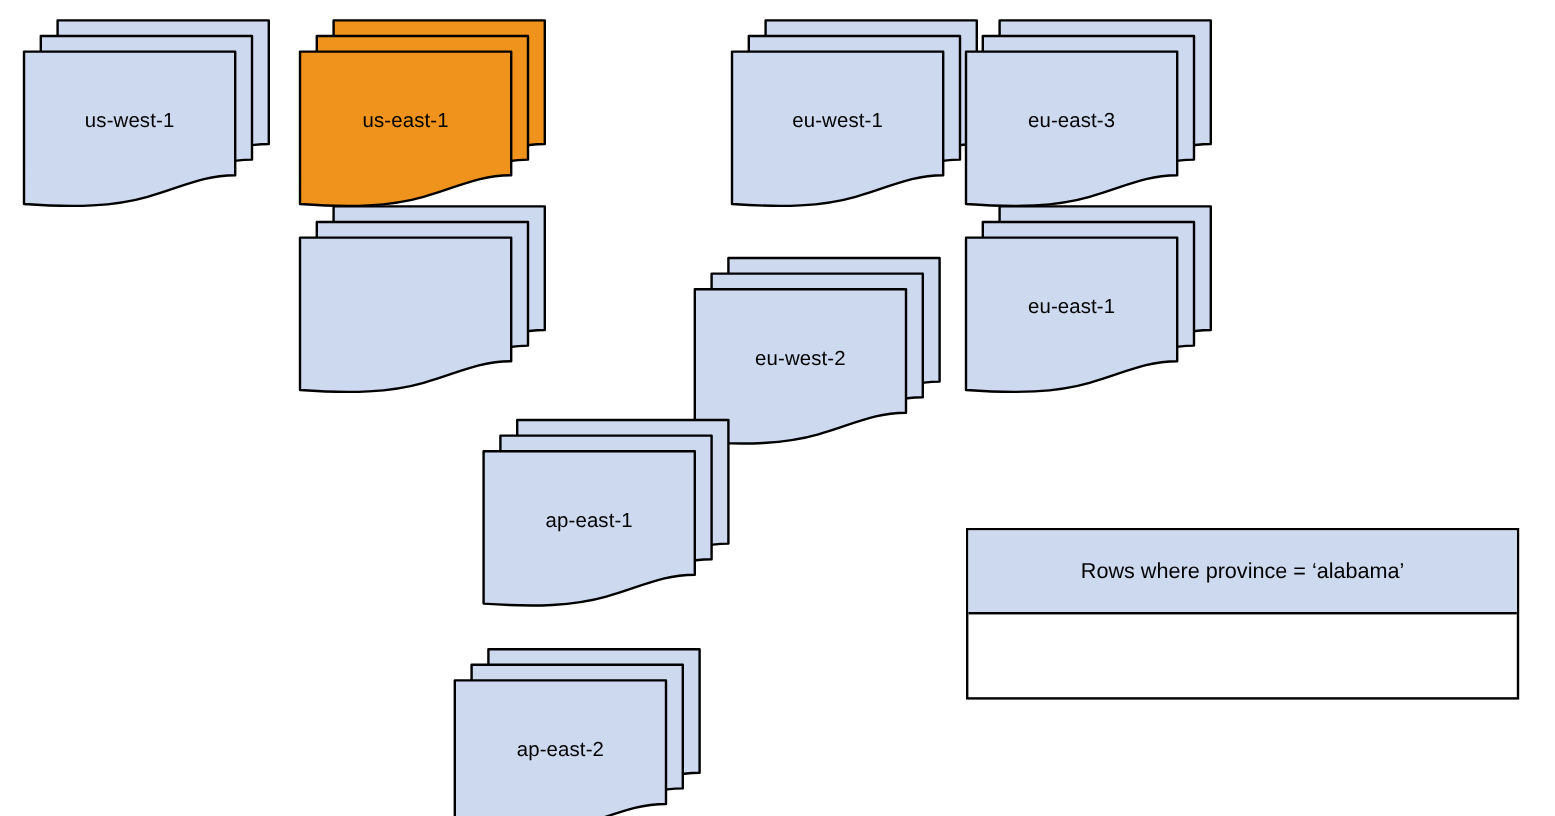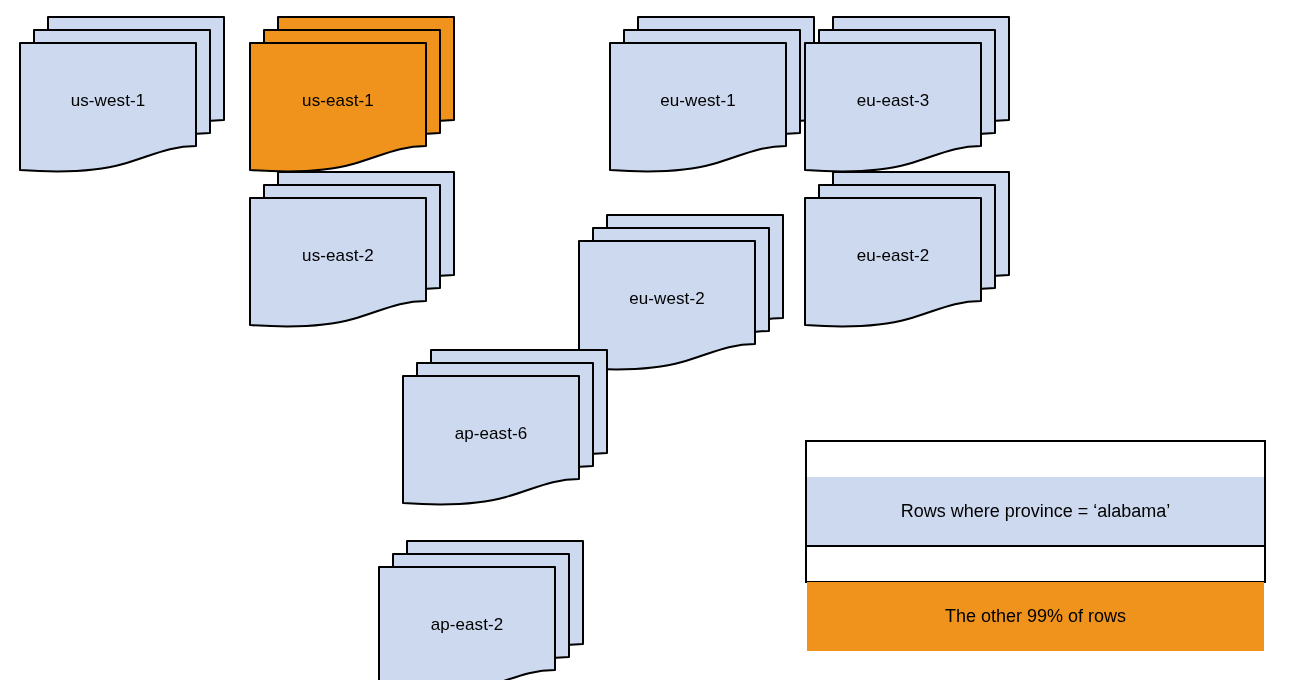--- a/index.html
+++ b/index.html
@@ -71,21 +71,20 @@
   }
   .legend-row {
     width: 100%;
     height: 50%;
     box-sizing: border-box;
     display: flex;
     align-items: center;
     justify-content: center;
     font-size: 18px;
     line-height: 1;
-    margin-top: 35px;
   }
   .legend-row.top {
     background: #ccd9ef;
     border-bottom: 2px solid #000000;
   }
   .legend-row.bottom {
     background: #ef931c;
   }
 </style>
 </head>
@@ -173,21 +172,20 @@
       <div class="doc middle">
         <svg width="178" height="132" viewBox="0 0 178 132">
           <path d="M 1 1 L 177 1 L 177 104 C 150 104 132 114 104 122 C 76 130 44 131 1 128 Z" fill="#ccd9ef" stroke="#000000" stroke-width="2" stroke-linejoin="round"></path>
         </svg>
       </div>
       <div class="doc front">
         <svg width="178" height="132" viewBox="0 0 178 132">
           <path d="M 1 1 L 177 1 L 177 104 C 150 104 132 114 104 122 C 76 130 44 131 1 128 Z" fill="#ccd9ef" stroke="#000000" stroke-width="2" stroke-linejoin="round"></path>
         </svg>
       </div>
-      <div class="doc-label">us-east-2</div>
     </div>
     <div class="stack" style="left: 578px; top: 171px; margin-top: 43px;">
       <div class="doc back">
         <svg width="178" height="132" viewBox="0 0 178 132">
           <path d="M 1 1 L 177 1 L 177 104 C 150 104 132 114 104 122 C 76 130 44 131 1 128 Z" fill="#ccd9ef" stroke="#000000" stroke-width="2" stroke-linejoin="round"></path>
         </svg>
       </div>
       <div class="doc middle">
         <svg width="178" height="132" viewBox="0 0 178 132">
           <path d="M 1 1 L 177 1 L 177 104 C 150 104 132 114 104 122 C 76 130 44 131 1 128 Z" fill="#ccd9ef" stroke="#000000" stroke-width="2" stroke-linejoin="round"></path>
@@ -209,39 +207,39 @@
       <div class="doc middle">
         <svg width="178" height="132" viewBox="0 0 178 132">
           <path d="M 1 1 L 177 1 L 177 104 C 150 104 132 114 104 122 C 76 130 44 131 1 128 Z" fill="#ccd9ef" stroke="#000000" stroke-width="2" stroke-linejoin="round"></path>
         </svg>
       </div>
       <div class="doc front">
         <svg width="178" height="132" viewBox="0 0 178 132">
           <path d="M 1 1 L 177 1 L 177 104 C 150 104 132 114 104 122 C 76 130 44 131 1 128 Z" fill="#ccd9ef" stroke="#000000" stroke-width="2" stroke-linejoin="round"></path>
         </svg>
       </div>
-      <div class="doc-label">eu-east-2</div>
+      <div class="doc-label">eu-east-1</div>
     </div>
     <div class="stack" style="left: 402px; top: 349px;">
       <div class="doc back">
         <svg width="178" height="132" viewBox="0 0 178 132">
           <path d="M 1 1 L 177 1 L 177 104 C 150 104 132 114 104 122 C 76 130 44 131 1 128 Z" fill="#ccd9ef" stroke="#000000" stroke-width="2" stroke-linejoin="round"></path>
         </svg>
       </div>
       <div class="doc middle">
         <svg width="178" height="132" viewBox="0 0 178 132">
           <path d="M 1 1 L 177 1 L 177 104 C 150 104 132 114 104 122 C 76 130 44 131 1 128 Z" fill="#ccd9ef" stroke="#000000" stroke-width="2" stroke-linejoin="round"></path>
         </svg>
       </div>
       <div class="doc front">
         <svg width="178" height="132" viewBox="0 0 178 132">
           <path d="M 1 1 L 177 1 L 177 104 C 150 104 132 114 104 122 C 76 130 44 131 1 128 Z" fill="#ccd9ef" stroke="#000000" stroke-width="2" stroke-linejoin="round"></path>
         </svg>
       </div>
-      <div class="doc-label">ap-east-6</div>
+      <div class="doc-label">ap-east-1</div>
     </div>
     <div class="stack" style="left: 378px; top: 504px; margin-top: 36px;">
       <div class="doc back">
         <svg width="178" height="132" viewBox="0 0 178 132">
           <path d="M 1 1 L 177 1 L 177 104 C 150 104 132 114 104 122 C 76 130 44 131 1 128 Z" fill="#ccd9ef" stroke="#000000" stroke-width="2" stroke-linejoin="round"></path>
         </svg>
       </div>
       <div class="doc middle">
         <svg width="178" height="132" viewBox="0 0 178 132">
           <path d="M 1 1 L 177 1 L 177 104 C 150 104 132 114 104 122 C 76 130 44 131 1 128 Z" fill="#ccd9ef" stroke="#000000" stroke-width="2" stroke-linejoin="round"></path>
@@ -253,16 +251,13 @@
         </svg>
       </div>
       <div class="doc-label">ap-east-2</div>
     </div>
   </div>
 
 <div class="legend">
   <div class="legend-row top">
     <span>Rows where province = ‘alabama’</span>
   </div>
-  <div class="legend-row bottom">
-    <span>The other 99% of rows</span>
-  </div>
 </div>
 
 </body></html>

